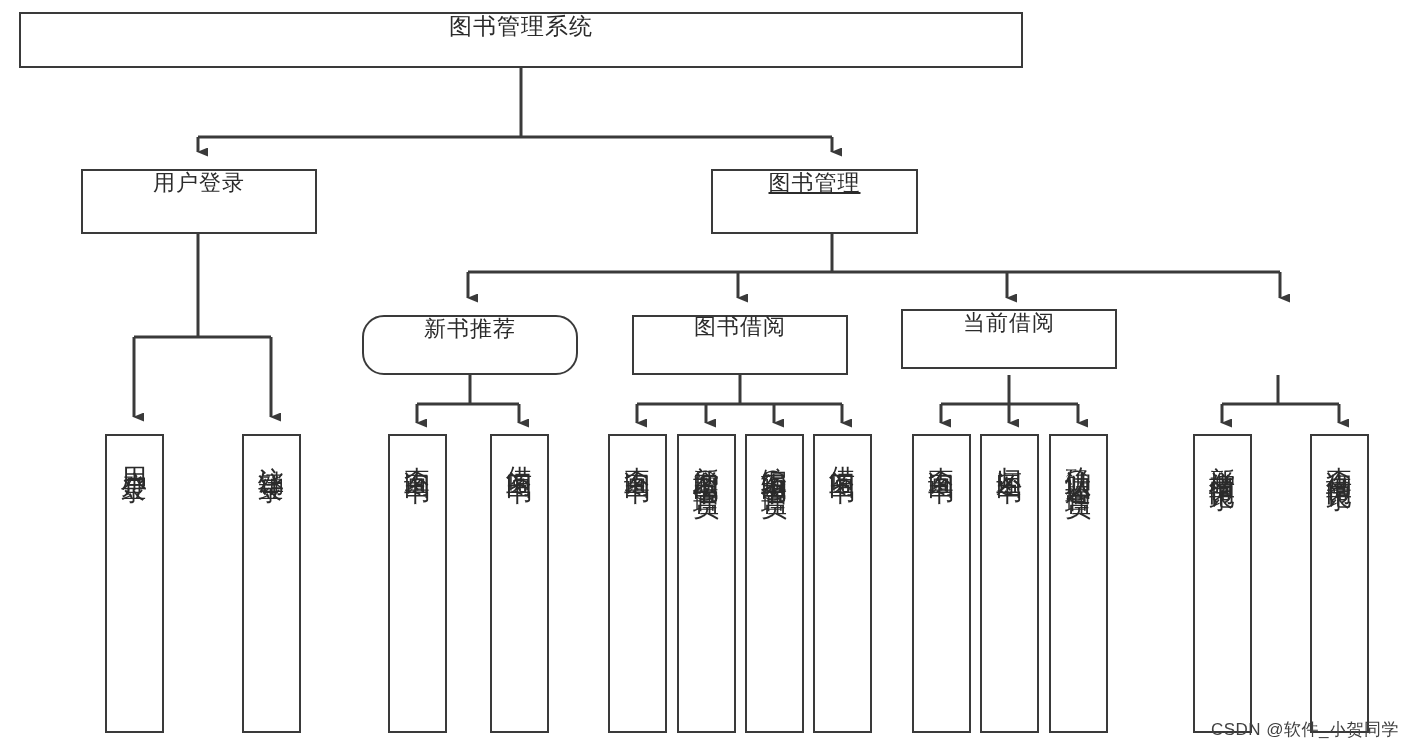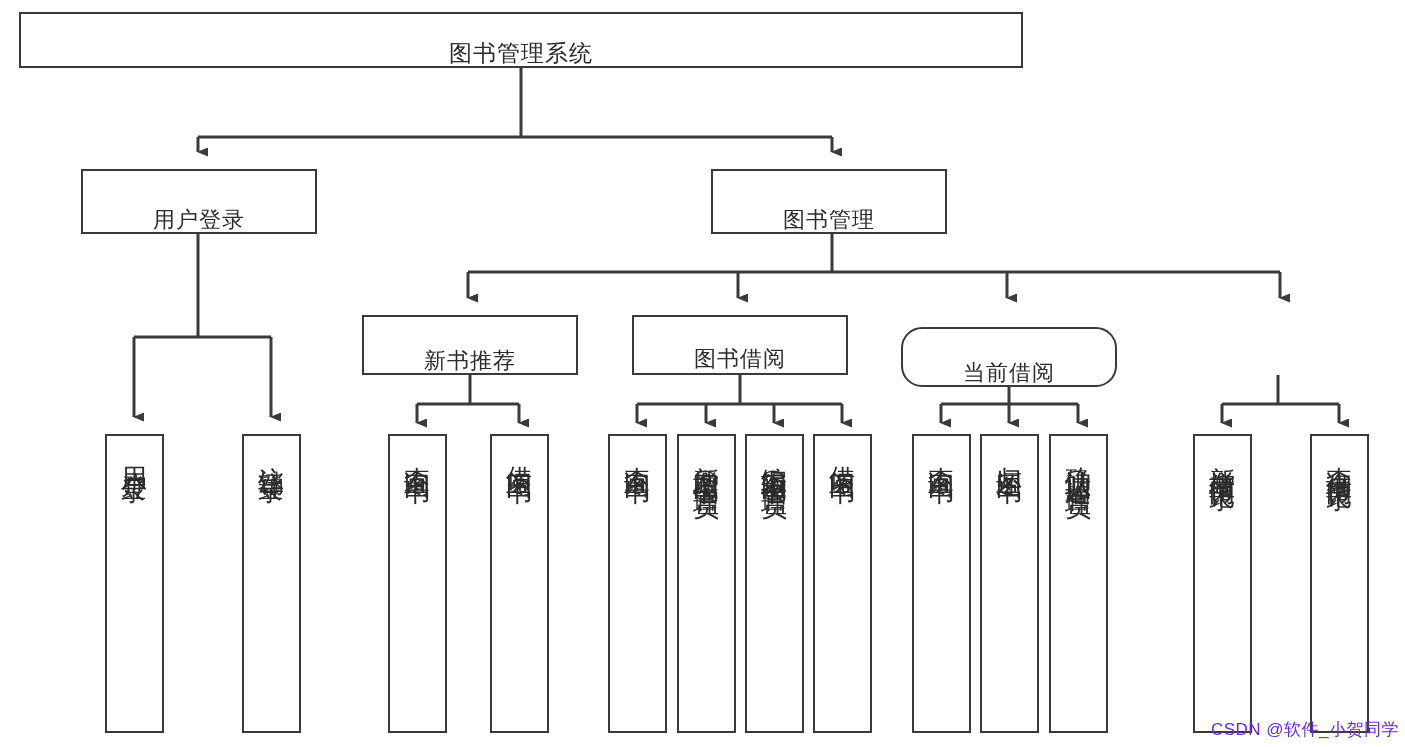--- a/index.html
+++ b/index.html
@@ -6,21 +6,21 @@
   body{font-family:"Liberation Sans","DejaVu Sans",sans-serif;}
   #canvas{position:relative;width:1405px;height:747px;background:#ffffff;overflow:hidden;}
   svg.links{position:absolute;left:0;top:0;width:1405px;height:747px;pointer-events:none;}
 
   .node{
     position:absolute;
     box-sizing:border-box;
     border:2.5px solid #3a3a3a;
     background:#ffffff;
     display:flex;
-    align-items:flex-end;
+    align-items:flex-start;
     justify-content:center;
     color:#2b2b2b;
   }
   .node .lbl{
     font-size:22px;
     letter-spacing:1px;
     line-height:1.1;
     white-space:nowrap;
   }
   .node.root .lbl{font-size:23px;}
@@ -35,21 +35,21 @@
     font-size:26px;
     letter-spacing:4px;
     white-space:nowrap;
     line-height:1;
   }
   .watermark{
     position:absolute;
     right:6px;
     bottom:6px;
     font-size:17px;
-    color:#6d28d9;
+    color:#404040;
     letter-spacing:0.5px;
     white-space:nowrap;
   }
 </style>
 </head>
 <body>
 
 <div id="canvas">
 
   <svg class="links" viewBox="0 0 1405 747">
@@ -102,31 +102,31 @@
     </g>
   </svg>
 
   <div class="node root" style="left:19px;top:12px;width:1004px;height:56px;">
     <span class="lbl">图书管理系统</span>
   </div>
 
   <div class="node" style="left:81px;top:169px;width:236px;height:65px;">
     <span class="lbl">用户登录</span>
   </div>
-  <div class="node" style="left:711px;top:169px;width:236px;height:65px;">
+  <div class="node" style="left:711px;top:169px;width:207px;height:65px;text-decoration:underline;">
     <span class="lbl">图书管理</span>
   </div>
 
-  <div class="node" style="left:362px;top:315px;width:216px;height:60px;">
+  <div class="node" style="left:362px;top:315px;width:216px;height:60px;border-radius:22px;">
     <span class="lbl">新书推荐</span>
   </div>
   <div class="node" style="left:632px;top:315px;width:216px;height:60px;font-family:Liberation Mono, monospace;">
     <span class="lbl">图书借阅</span>
   </div>
-  <div class="node" style="left:901px;top:327px;width:216px;height:60px;border-radius:21px;">
+  <div class="node" style="left:901px;top:309px;width:216px;height:60px;">
     <span class="lbl">当前借阅</span>
   </div>
 
   <div class="node leaf" style="left:105px;top:434px;width:59px;height:299px;">
     <span class="lbl">用户登录</span>
   </div>
   <div class="node leaf" style="left:242px;top:434px;width:59px;height:299px;">
     <span class="lbl">注销登录</span>
   </div>
 

